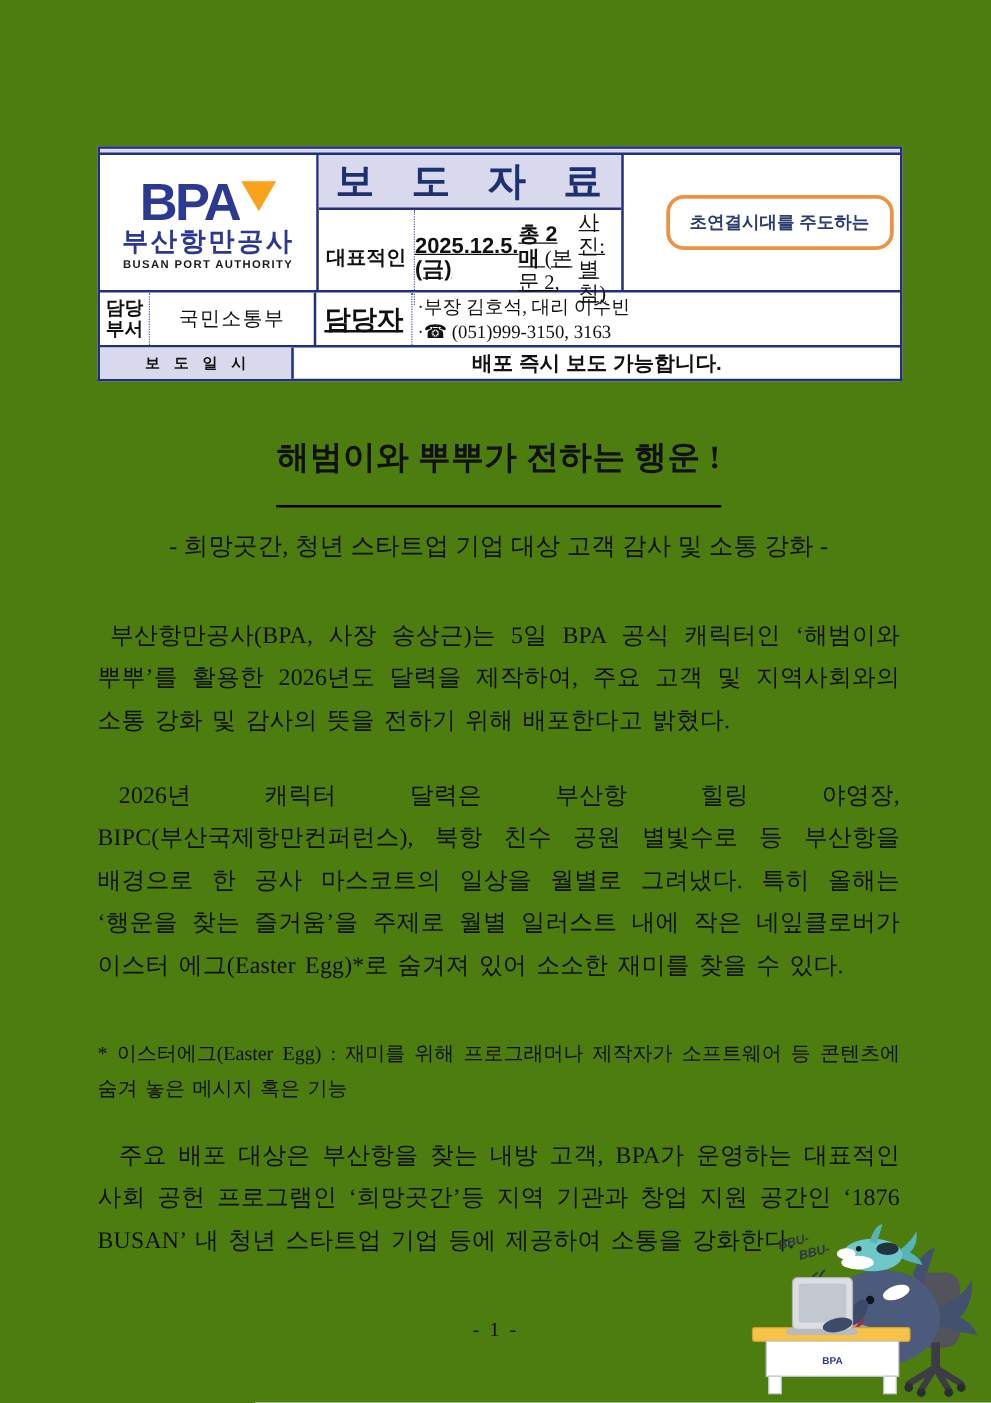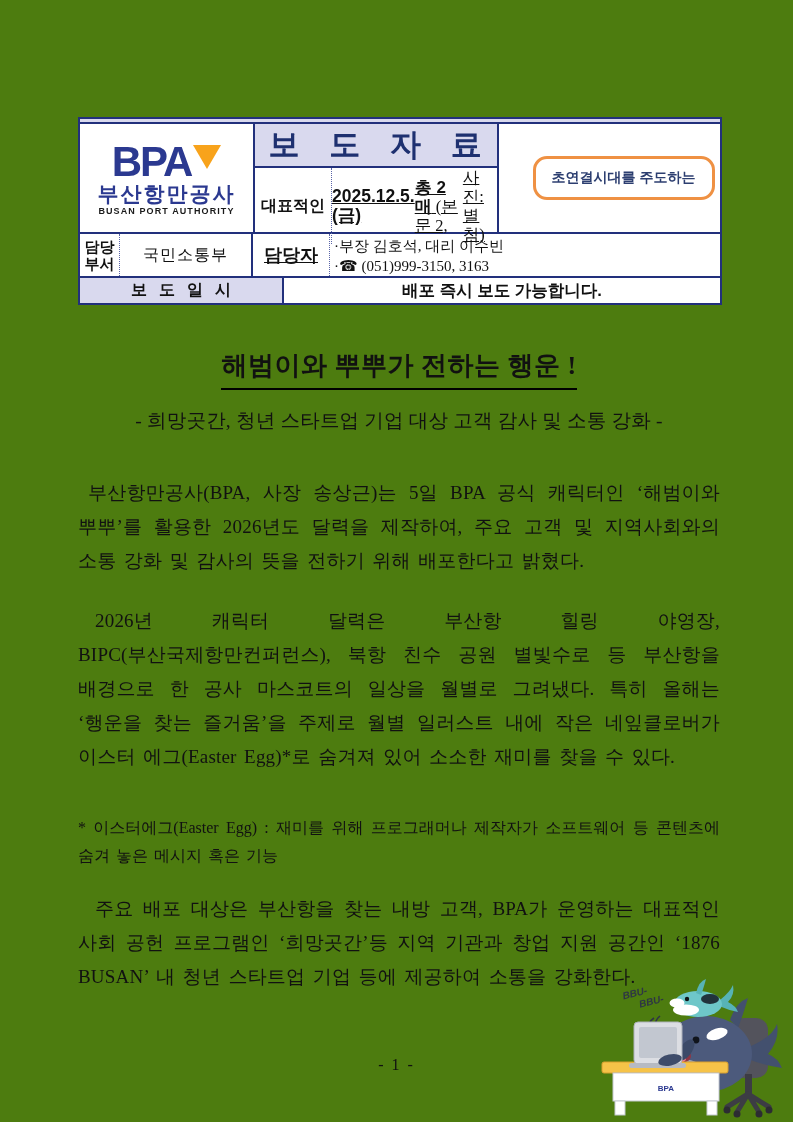--- a/index.html
+++ b/index.html
@@ -45,30 +45,30 @@
   .badge-cell{flex:1;border-left:2px solid var(--navy);display:flex;align-items:center;justify-content:center;padding-left:28px;}
   .badge-box{
     width:182px;border:3px solid var(--orange);border-radius:14px;padding:10px 4px;
     display:flex;flex-direction:column;align-items:center;justify-content:center;gap:3px;
     font-family:"Liberation Sans","DejaVu Sans",sans-serif;font-weight:bold;font-size:14px;color:var(--badge_text);
   }
   .t-row{display:flex;border-top:2px solid var(--navy);}
   .contact-row{height:44px;}
   .dept-label{width:40px;border-right:1px dotted #5a64a8;display:flex;flex-direction:column;align-items:center;justify-content:center;font-weight:bold;font-size:15px;line-height:17px;}
   .dept-value{width:133px;border-right:2px solid var(--navy);display:flex;align-items:center;justify-content:center;font-size:16px;letter-spacing:1px;}
-  .contact-label{width:77px;border-right:1px dotted #5a64a8;display:flex;align-items:center;justify-content:center;font-weight:bold;font-size:18px;text-decoration:underline;}
+  .contact-label{width:77px;border-right:1px dotted #5a64a8;display:flex;align-items:center;justify-content:center;font-weight:bold;font-size:21px;text-decoration:underline;}
   .contact-value{flex:1;display:flex;flex-direction:column;justify-content:flex-end;padding-left:4px;font-size:15px;line-height:20px;}
   .release-row{height:27px;}
-  .release-label{width:204px;background:var(--lavender);border-right:2px solid var(--navy);display:flex;align-items:center;justify-content:center;font-weight:bold;font-size:16px;word-spacing:8px;}
+  .release-label{width:155px;background:var(--lavender);border-right:2px solid var(--navy);display:flex;align-items:center;justify-content:center;font-weight:bold;font-size:12px;word-spacing:8px;}
   .release-value{flex:1;display:flex;align-items:center;justify-content:center;font-weight:bold;font-size:16.5px;}
 
   
   .article{position:absolute;left:78px;top:348px;width:642px;}
   .headline{text-align:center;font-size:26px;font-weight:bold;margin:0 0 17px;letter-spacing:0.5px;}
-  .u{display:inline-block;border-bottom:2px solid #000;padding-bottom:5px;}
+  .u{display:inline-block;border-bottom:2px solid #000;padding-bottom:21px;}
   .subtitle{text-align:center;font-size:19.5px;margin:6px 0 0;letter-spacing:0.2px;}
   .bodyp{font-size:19px;line-height:34px;text-align:justify;word-break:keep-all;margin:0;letter-spacing:0.2px;word-spacing:2.5px;}
   .p1{margin-top:42px;text-indent:10px;}
   .p2{margin-top:26px;text-indent:17px;}
   .footnote{font-size:16px;line-height:28px;margin-top:40px;text-align:justify;word-break:keep-all;word-spacing:2px;}
   .p3{margin-top:22px;text-indent:17px;}
 
   
   .page-number{position:absolute;left:0;right:0;bottom:48px;text-align:center;font-size:16px;letter-spacing:2px;}
   .mascot{position:absolute;left:596px;top:966px;width:188px;height:152px;}

